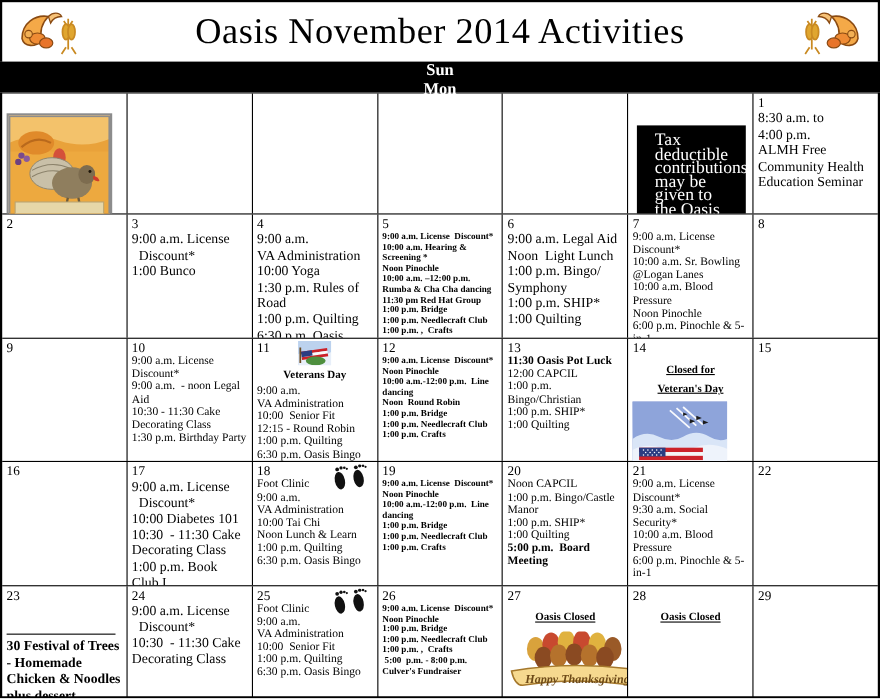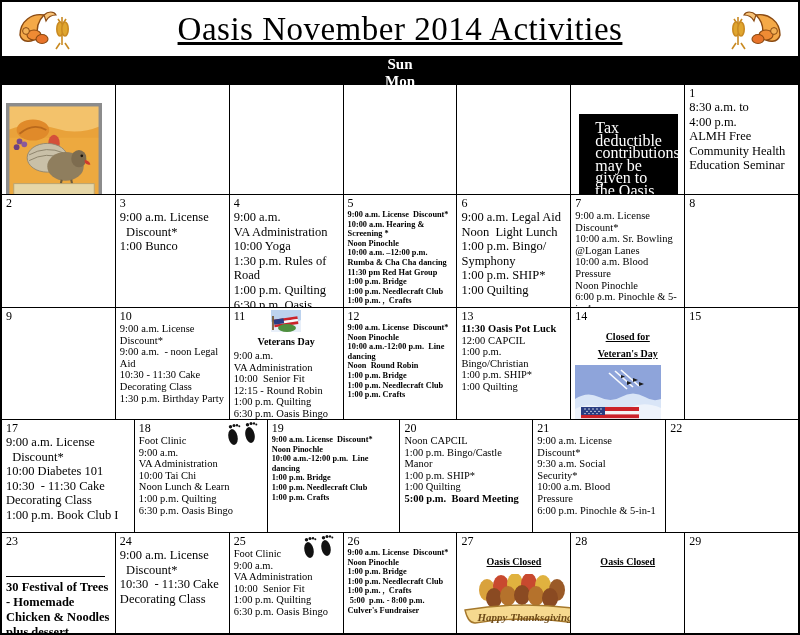--- a/index.html
+++ b/index.html
@@ -24,21 +24,20 @@
   
   .titlebar {
     position: relative;
     height: 56px;
     border: 2px solid #000;
     border-bottom: none;
     box-sizing: border-box;
     display: flex;
     align-items: center;
     justify-content: center;
-    text-decoration: underline;
   }
   .title-text {
     font-family: "Liberation Serif", "DejaVu Serif", serif;
     font-size: 33px;
     letter-spacing: 0.5px;
     white-space: nowrap;
   }
   .cornucopia {
     position: absolute;
     top: 3px;
@@ -405,20 +404,23 @@
           </div>
           <div><svg class="flag-img" viewBox="0 0 86 58">
               <use href="#sym-flagscene"></use>
             </svg></div>
         </div>
         <div class="cell">
           <div class="daynum">15</div>
         </div>
       </div>
       <div class="week w4">
+        <div class="cell">
+          <div class="daynum">16</div>
+        </div>
         <div class="cell">
           <div class="daynum">17</div>
           <div class="events lg">
             <div class="ev">9:00 a.m. License</div>
             <div class="ev">  Discount*</div>
             <div class="ev">10:00 Diabetes 101</div>
             <div class="ev">10:30  - 11:30 Cake</div>
             <div class="ev">Decorating Class</div>
             <div class="ev">1:00 p.m. Book Club I</div>
           </div>

